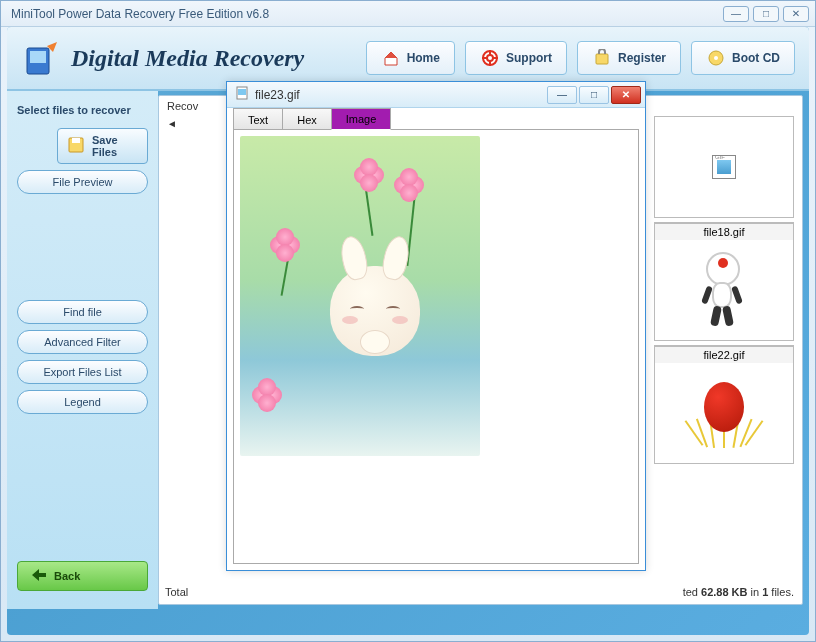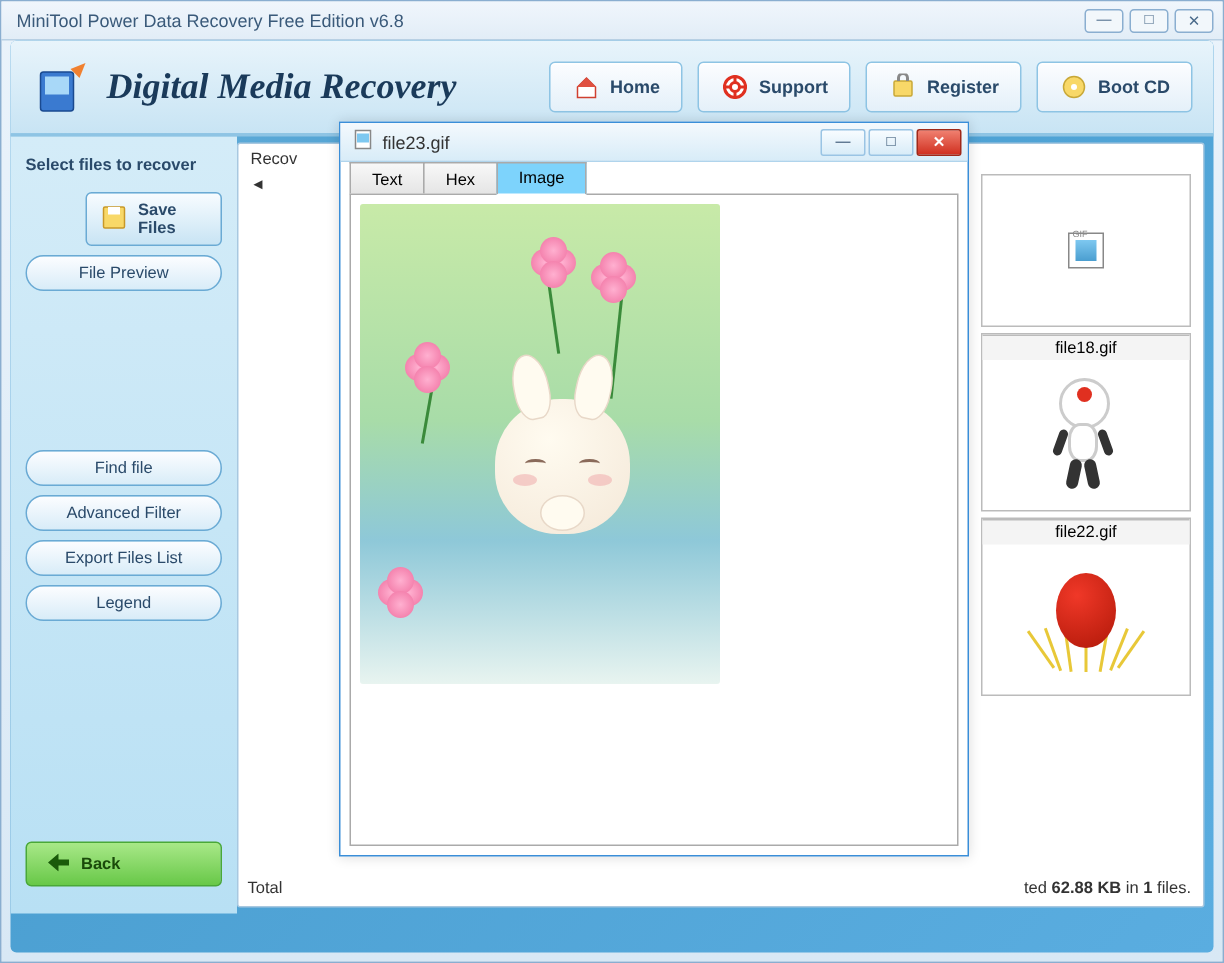--- a/index.html
+++ b/index.html
@@ -55,21 +55,21 @@
 
 
 .inner-window { position: absolute; left: 225px; top: 80px; width: 420px; height: 490px; border: 1px solid #3a8ed8; background: #fff; box-shadow: 0 0 8px rgba(0,0,0,0.15); }
 .inner-titlebar { height: 26px; background: linear-gradient(#f4f9fd, #d8ecf8); display: flex; align-items: center; padding: 0 4px; border-bottom: 1px solid #b0d4ec; }
 .inner-title { font-size: 12px; color: #333; flex: 1; display: flex; align-items: center; gap: 6px; padding-left: 4px; }
 .inner-ctrl { width: 30px; height: 18px; margin-left: 2px; border: 1px solid #9ac4e4; border-radius: 2px; display: flex; align-items: center; justify-content: center; font-size: 10px; cursor: pointer; background: linear-gradient(#f8fcff,#d8ecf8); color: #2a4a6a; }
 .inner-ctrl.close { background: linear-gradient(#f08070,#d03020); border-color: #a02818; color: #fff; font-weight: bold; }
 .inner-body { position: absolute; top: 26px; left: 6px; right: 6px; bottom: 6px; }
 .tab-row { display: flex; height: 22px; }
 .tab { padding: 0 14px; font-size: 11px; border: 1px solid #aaa; border-bottom: none; background: linear-gradient(#f8f8f8,#e4e4e4); display: flex; align-items: center; cursor: pointer; margin-right: -1px; position: relative; }
-.tab.active { background: #7dd3fc; border-bottom: 1px solid #fff; z-index: 2; }
+.tab.active { background: #a21caf; border-bottom: 1px solid #fff; z-index: 2; }
 .tab-panel { border: 1px solid #aaa; position: absolute; top: 21px; left: 0; right: 0; bottom: 0; background: #fff; padding: 6px; }
 .preview-img { width: 240px; height: 320px; background: linear-gradient(180deg, #c8eaa8 0%, #a8dca8 45%, #8ec8d8 70%, #e8f4f0 100%); position: relative; overflow: hidden; border-radius: 2px; }
 .flower { position: absolute; }
 .flower.f1 { left: 36px; top: 100px; }
 .flower.f2 { left: 120px; top: 30px; }
 .flower.f3 { left: 160px; top: 40px; }
 .flower.f4 { left: 18px; top: 250px; }
 .petal { width: 18px; height: 18px; background: radial-gradient(circle, #ffb0d0, #f070a0); border-radius: 50%; position: absolute; }
 .stem { position: absolute; width: 2px; height: 60px; background: #3a8a3a; }
 .bunny { position: absolute; left: 90px; top: 130px; }

